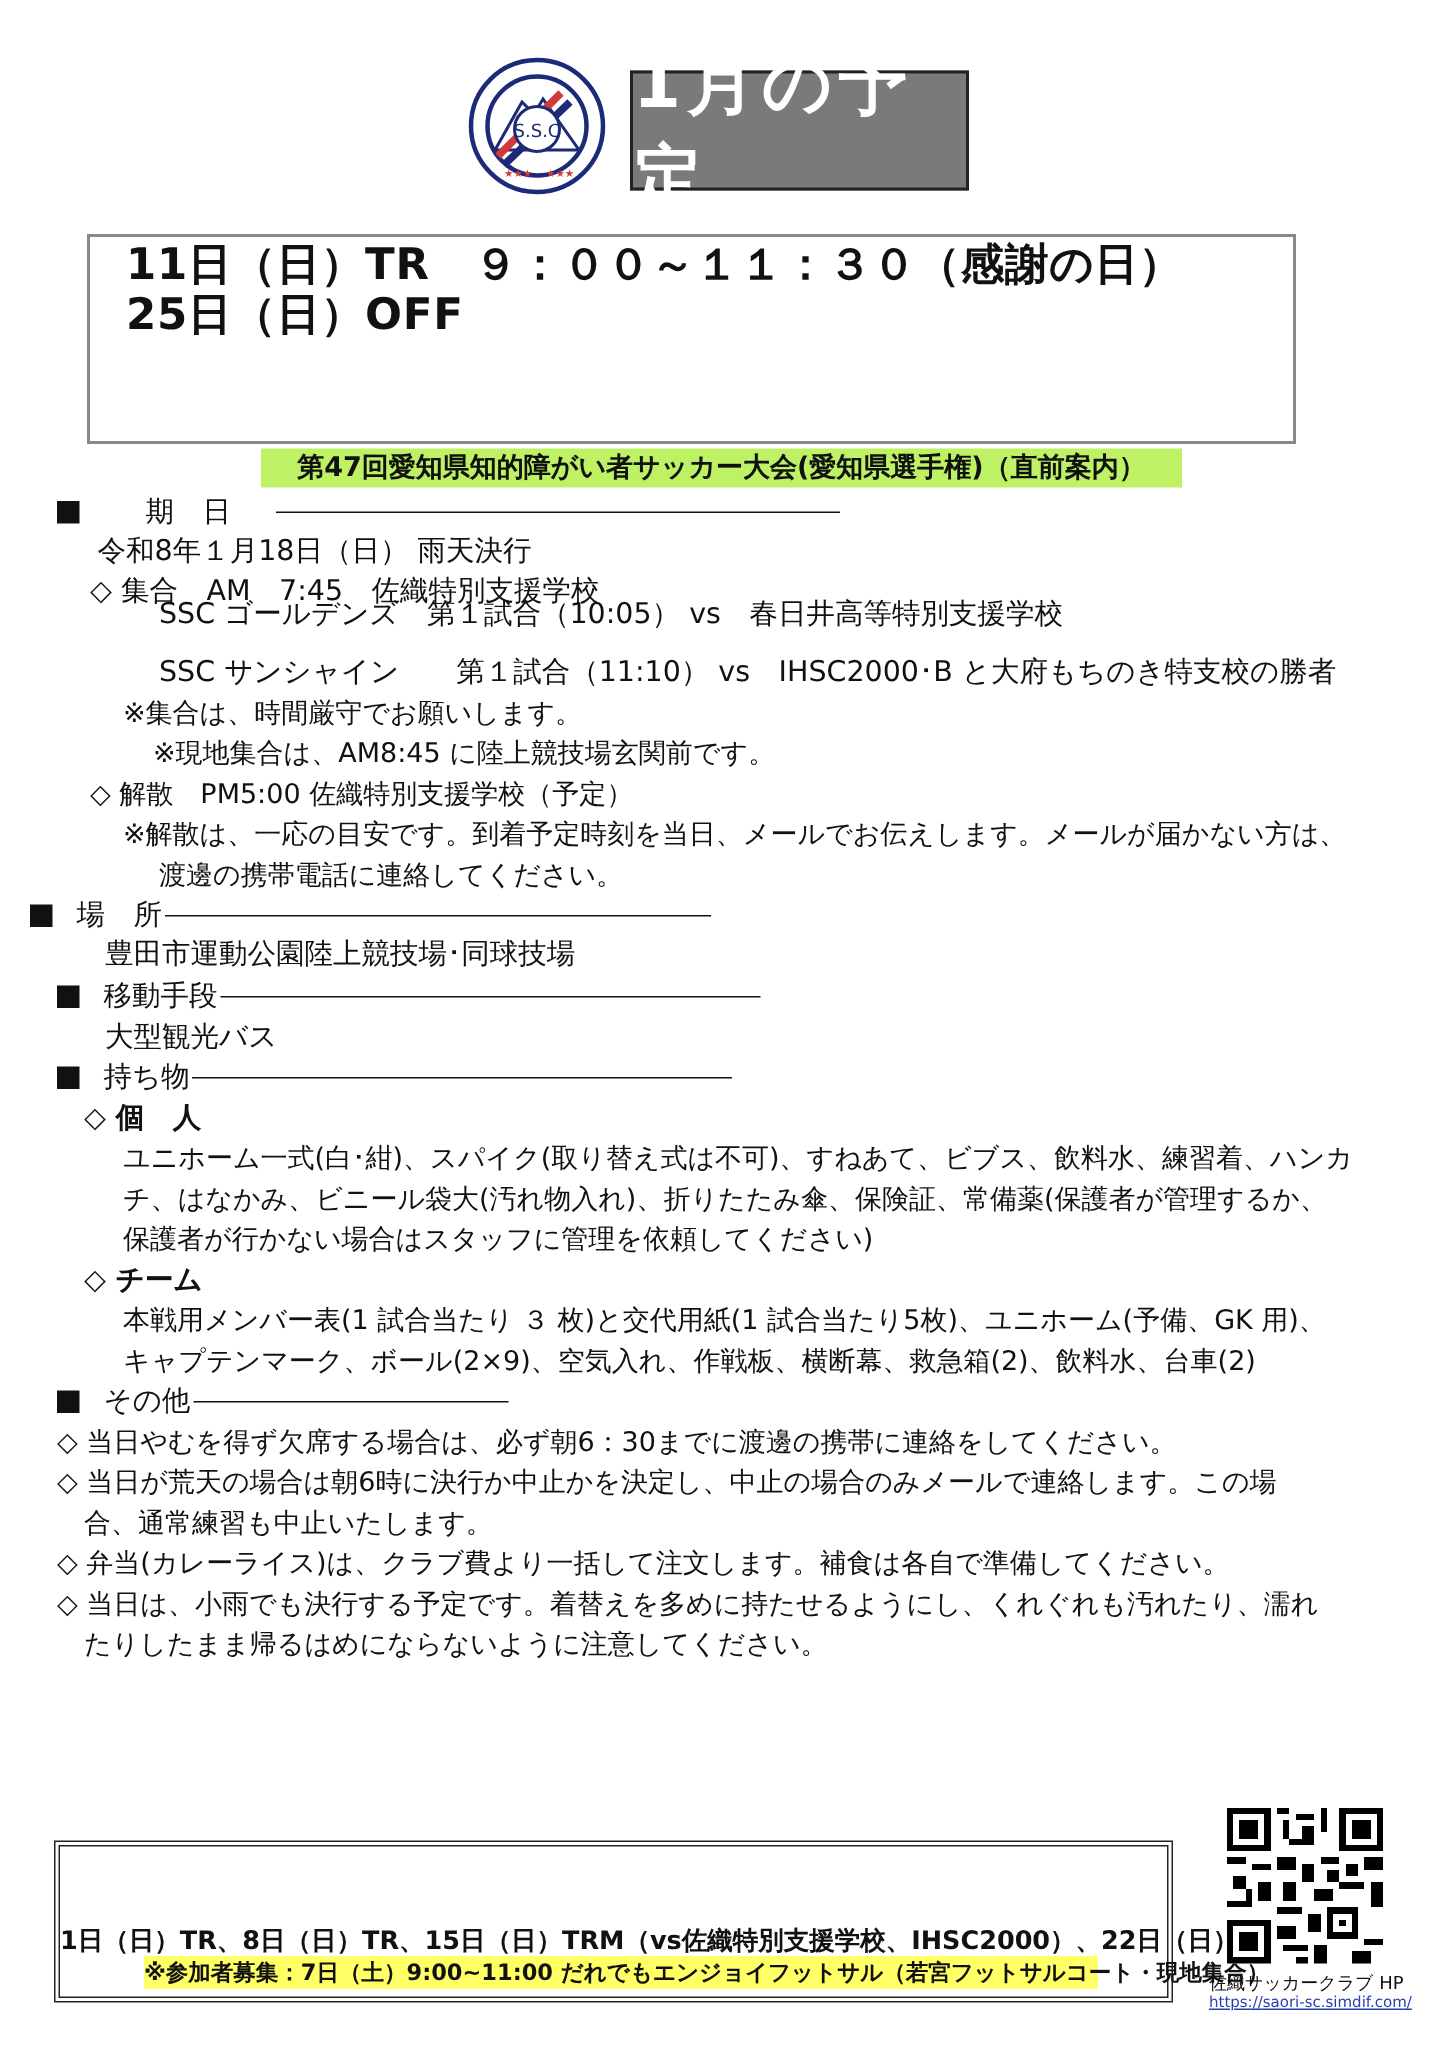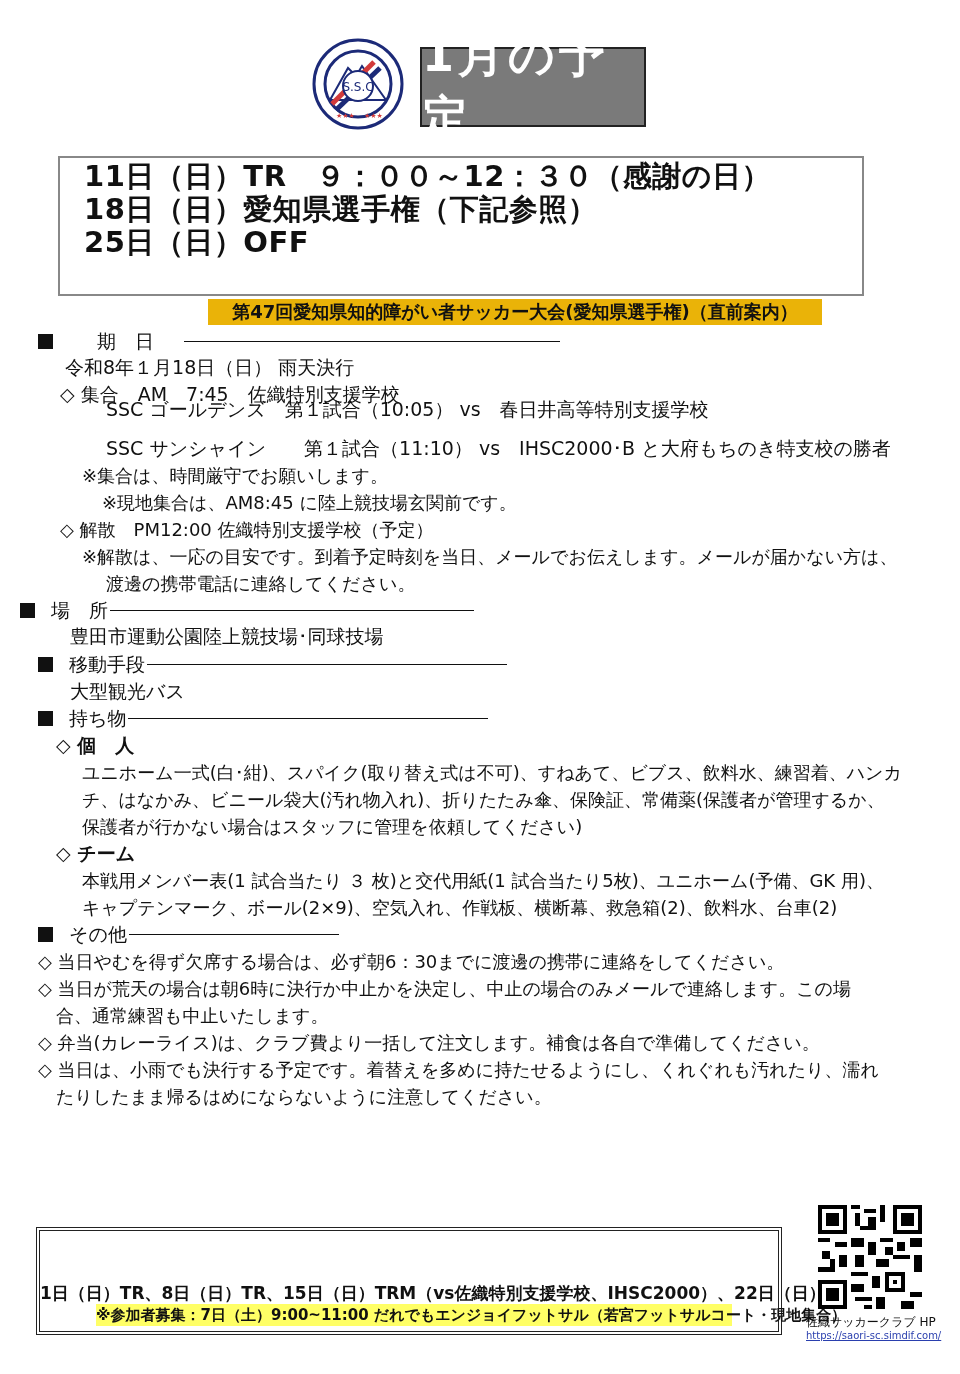--- a/index.html
+++ b/index.html
@@ -12,22 +12,22 @@
   .title-box { left:420px; top:47px; width:226px; height:80px; background:#7a7a7a;
                border:2px solid #222; box-sizing:border-box; color:#fff;
                font-size:46px; font-weight:bold; display:flex; align-items:center; justify-content:center;
                letter-spacing:4px; }
 
   
   .sched { left:58px; top:156px; width:806px; height:140px; border:2px solid #888; box-sizing:border-box;
            padding:2px 0 0 24px; }
   .sched .line { font-size:29px; font-weight:bold; line-height:33px; white-space:pre; letter-spacing:0.5px; }
 
-  .event-title { left:174px; top:299px; width:614px; height:26px; background:#eab308;
-                 font-size:18px; font-weight:bold; line-height:26px; text-align:center; white-space:nowrap;margin-left:34px; }
+  .event-title { left:174px; top:299px; width:614px; height:26px; background:#bef264;
+                 font-size:18px; font-weight:bold; line-height:26px; text-align:center; white-space:nowrap; }
 
   .sec { font-size:19px; line-height:27px; white-space:nowrap; }
   .sec-head { display:flex; align-items:center; }
   .sq { display:inline-block; width:15px; height:15px; background:#111; margin-right:16px; }
   .rule { height:1px; background:#111; margin-left:2px; }
 
   .txt { font-size:19px; line-height:27px; white-space:nowrap; }
 
   
   .feb { left:36px; top:1227px; width:746px; height:108px; border:4px double #222; box-sizing:border-box; }
@@ -52,39 +52,38 @@
     <path d="M24 72 L68 30" stroke="#1c2a78" stroke-width="5"></path>
     <circle cx="46" cy="48" r="15" fill="#fff" stroke="#1c2a78" stroke-width="2"></circle>
     <text x="46" y="53" font-size="12" text-anchor="middle" fill="#1c2a78" font-family="DejaVu Sans, sans-serif">S.S.C</text>
     <text x="24" y="80" font-size="7" fill="#d23a3a">★★★</text>
     <text x="52" y="80" font-size="7" fill="#d23a3a">★★★</text>
   </svg>
 </div>
 <div class="abs title-box">1月の予定</div>
 
 <div class="abs sched">
-  <div class="line">11日（日）TR　９：００～12：３０（感謝の日）</div>
-  <div class="line">18日（日）愛知県選手権（下記参照）</div>
+  <div class="line">11日（日）TR　９：００～１１：３０（感謝の日）</div>
   <div class="line">25日（日）OFF</div>
 </div>
 
 <div class="abs event-title">第47回愛知県知的障がい者サッカー大会(愛知県選手権)（直前案内）</div>
 
 <div class="abs sec sec-head" style="left:38px;top:328px;gap:28px;">
   <span class="sq"></span>
   <span>期　日</span>
   <span class="rule" style="width:376px;"></span>
 </div>
 <div class="abs txt" style="left:65px;top:354px;">令和8年１月18日（日） 雨天決行</div>
 <div class="abs txt" style="left:60px;top:381px;">◇ 集合　AM　7:45　佐織特別支援学校</div>
 <div class="abs txt" style="left:106px;top:396px;">SSC ゴールデンズ　第１試合（10:05） vs　春日井高等特別支援学校</div>
 <div class="abs txt" style="left:106px;top:435px;">SSC サンシャイン　　第１試合（11:10） vs　IHSC2000･B と大府もちのき特支校の勝者</div>
 <div class="abs txt" style="left:82px;top:462px;font-size:18px;">※集合は、時間厳守でお願いします。</div>
 <div class="abs txt" style="left:82px;top:489px;font-size:18px;margin-left:20px;">※現地集合は、AM8:45 に陸上競技場玄関前です。</div>
-<div class="abs txt" style="left:60px;top:516px;font-size:18px;">◇ 解散　PM12:00 佐織特別支援学校（予定）</div>
+<div class="abs txt" style="left:60px;top:516px;font-size:18px;">◇ 解散　PM5:00 佐織特別支援学校（予定）</div>
 <div class="abs txt" style="left:82px;top:543px;font-size:18px;">※解散は、一応の目安です。到着予定時刻を当日、メールでお伝えします。メールが届かない方は、</div>
 <div class="abs txt" style="left:106px;top:570px;font-size:18px;">渡邊の携帯電話に連絡してください。</div>
 
 <div class="abs sec sec-head" style="left:20px;top:597px;">
   <span class="sq"></span>
   <span>場　所</span>
   <span class="rule" style="width:364px;"></span>
 </div>
 <div class="abs txt" style="left:70px;top:623px;">豊田市運動公園陸上競技場･同球技場</div>
 

